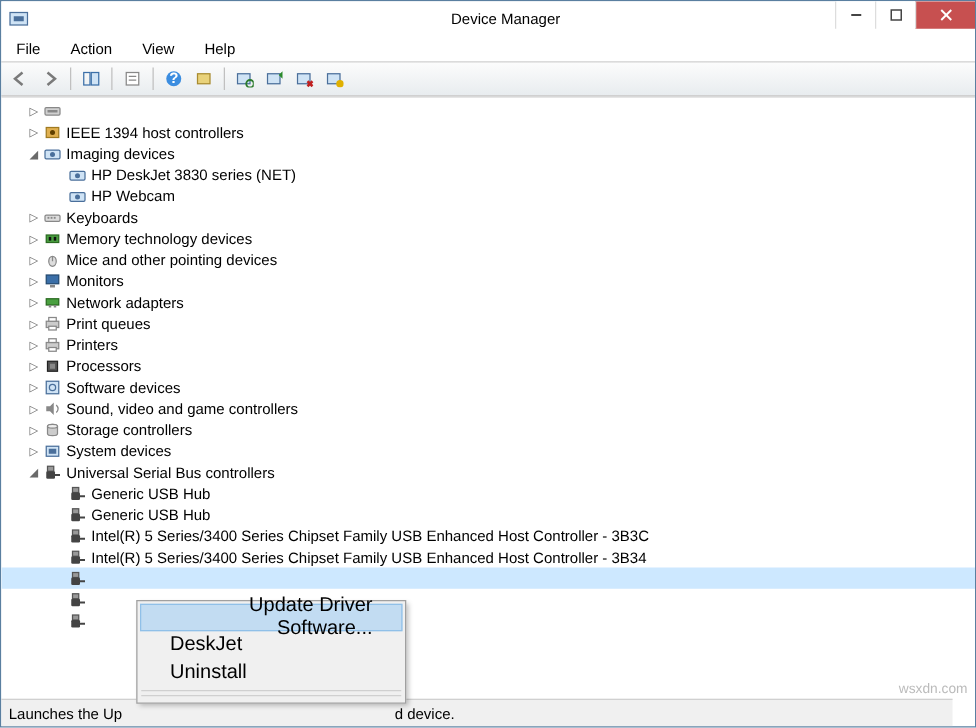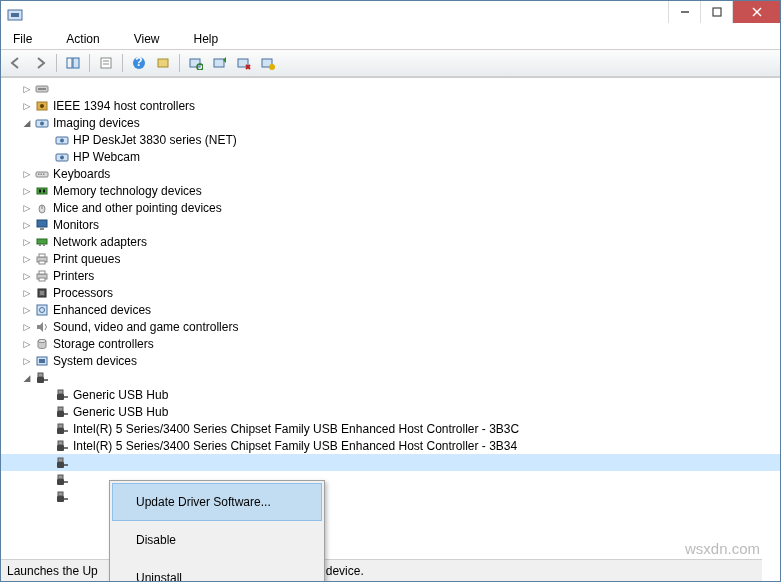--- a/index.html
+++ b/index.html
@@ -4,55 +4,56 @@
 <style>
 * { box-sizing: border-box; margin: 0; padding: 0; font-family: "Segoe UI", Tahoma, sans-serif; font-size: 12px; }
 body { background: #fff; color: #000; width: 781px; height: 582px; overflow: hidden; position: relative; border: 1px solid #5a7fa0; }
 .titlebar { height: 28px; background: #fff; display: flex; align-items: center; position: relative; }
 .titlebar-icon { width: 16px; height: 16px; margin: 0 6px; display: inline-flex; align-items: center; }
 .titlebar-title { flex: 1; text-align: center; font-size: 12px; color: #000; }
 .win-controls { display: flex; height: 22px; position: absolute; right: 0; top: 0; }
 .win-btn { width: 32px; height: 22px; display: flex; align-items: center; justify-content: center; background: #fff; border-left: 1px solid #ddd; }
 .win-btn.close { background: #c75050; color: #fff; width: 48px; }
 .win-btn svg { width: 10px; height: 10px; }
-.menubar { height: 20px; background: #fff; display: flex; align-items: center; padding: 0 4px; gap: 18px; }
+.menubar { height: 20px; background: #fff; display: flex; align-items: center; padding: 0 4px; gap: 8px; }
 .menubar-item { padding: 2px 8px; font-size: 12px; }
 .toolbar { height: 28px; background: linear-gradient(#fcfcfc,#e8ecef); border-top: 1px solid #d0d0d0; border-bottom: 1px solid #d0d0d0; display: flex; align-items: center; padding: 0 4px; gap: 2px; }
 .toolbar-btn { width: 22px; height: 22px; display: flex; align-items: center; justify-content: center; border: 1px solid transparent; }
 .tb-sep { width: 1px; height: 18px; background: #c0c0c0; margin: 0 3px; }
 .tree-area { position: absolute; top: 76px; left: 0; right: 0; bottom: 22px; overflow: hidden; background: #fff; border-top: 1px solid #ccc; }
 .tree-scroll { width: 100%; height: 100%; overflow-y: scroll; }
 .tree { padding: 2px 0; }
 .tree-row { display: flex; align-items: center; height: 17px; padding-left: 4px; white-space: nowrap; }
 .tree-row.selected { background: #cde8ff; }
 .tw { width: 12px; height: 12px; display: inline-flex; align-items: center; justify-content: center; color: #6a6a6a; font-size: 9px; }
 .dev-icon { width: 16px; height: 16px; margin: 0 3px 0 1px; display: inline-flex; align-items: center; justify-content: center; }
 .label { font-size: 12px; }
 .ind1 { padding-left: 20px; }
 .ind2 { padding-left: 40px; }
 .context-menu { position: absolute; left: 108px; top: 479px; width: 216px; background: #f0f0f0; border: 1px solid #a0a0a0; box-shadow: 2px 2px 4px rgba(0,0,0,.25); padding: 2px; z-index: 50; }
-.cm-item { height: 38px; display: flex; align-items: center; padding: 0 24px; font-size: 12px; text-align: right; }
+.cm-item { height: 22px; display: flex; align-items: center; padding: 0 24px; font-size: 16px; text-align: right; }
 .cm-item.hl { background: #c2dcf2; border: 1px solid #90c0e8; padding: 0 23px; }
 .cm-sep { height: 1px; background: #d0d0d0; margin: 3px 1px; }
 .statusbar { position: absolute; bottom: 0; left: 0; right: 18px; height: 22px; background: #f0f0f0; border-top: 1px solid #d0d0d0; display: flex; align-items: center; padding: 0 6px; font-size: 12px; }
-.watermark { position: absolute; right: 20px; bottom: 24px; font-size: 15px; color: #bbb; }
+.watermark { position: absolute; right: 6px; bottom: 24px; font-size: 11px; color: #bbb; }
 ::-webkit-scrollbar { width: 17px; }
 ::-webkit-scrollbar-track { background: #f0f0f0; }
 ::-webkit-scrollbar-thumb { background: #c2c2c2; }
 </style>
 </head>
 <body>
 
 <div class="titlebar">
   <span class="titlebar-icon">
     <svg viewBox="0 0 16 16">
         <rect x="1" y="3" width="14" height="10" fill="#cfe3f5" stroke="#4a6f9b"></rect>
         <rect x="4" y="6" width="8" height="4" fill="#4a6f9b"></rect>
       </svg>
   </span>
+  <div class="titlebar-title">Device Manager</div>
   <div class="win-controls">
     <div class="win-btn">
         <svg viewBox="0 0 10 10">
           <line x1="1" y1="5" x2="9" y2="5" stroke="#444" stroke-width="1.5"></line>
         </svg>
       </div>
     <div class="win-btn">
         <svg viewBox="0 0 10 10">
           <rect x="1" y="1" width="8" height="8" fill="none" stroke="#444" stroke-width="1.2"></rect>
         </svg>
@@ -278,21 +279,21 @@
           <span class="label">Processors</span>
         </div>
         <div class="tree-row ind1">
           <span class="tw">▷</span>
           <span class="dev-icon">
             <svg width="14" height="14" viewBox="0 0 14 14">
               <rect x="2" y="2" width="10" height="10" fill="#cfe3f5" stroke="#4a6f9b"></rect>
               <circle cx="7" cy="7" r="2.5" fill="none" stroke="#4a6f9b"></circle>
             </svg>
           </span>
-          <span class="label">Enhanced devices</span>
+          <span class="label">Software devices</span>
         </div>
         <div class="tree-row ind1">
           <span class="tw">▷</span>
           <span class="dev-icon">
             <svg width="14" height="14" viewBox="0 0 14 14">
               <path d="M2 5 L5 5 L8 2 L8 12 L5 9 L2 9 Z" fill="#888"></path>
               <path d="M10 4 Q13 7 10 10" fill="none" stroke="#888"></path>
             </svg>
           </span>
           <span class="label">Sound, video and game controllers</span>
@@ -319,20 +320,21 @@
         </div>
         <div class="tree-row ind1">
           <span class="tw">◢</span>
           <span class="dev-icon">
             <svg width="14" height="14" viewBox="0 0 14 14">
               <rect x="3" y="2" width="5" height="4" fill="#999" stroke="#555"></rect>
               <rect x="2" y="6" width="7" height="6" rx="1" fill="#444"></rect>
               <line x1="9" y1="9" x2="13" y2="9" stroke="#444" stroke-width="1.5"></line>
             </svg>
           </span>
+          <span class="label">Universal Serial Bus controllers</span>
         </div>
         <div class="tree-row ind2">
           <span class="tw"></span>
           <span class="dev-icon">
             <svg width="14" height="14" viewBox="0 0 14 14">
               <rect x="3" y="2" width="5" height="4" fill="#999" stroke="#555"></rect>
               <rect x="2" y="6" width="7" height="6" rx="1" fill="#444"></rect>
               <line x1="9" y1="9" x2="13" y2="9" stroke="#444" stroke-width="1.5"></line>
             </svg>
           </span>
@@ -403,21 +405,21 @@
             </svg>
           </span>
           <span class="label"></span>
         </div>
       </div>
   </div>
 </div>
 
 <div class="context-menu">
   <div class="cm-item hl">Update Driver Software...</div>
-  <div class="cm-item">Disable</div>
+  <div class="cm-item">DeskJet</div>
   <div class="cm-item">Uninstall</div>
   <div class="cm-sep"></div>
   <div class="cm-sep"></div>
 </div>
 
 <div class="statusbar">
   <span>Launches the Up</span>
   <span style="display:inline-block;width:218px"></span>
   <span>d device.</span>
 </div>

